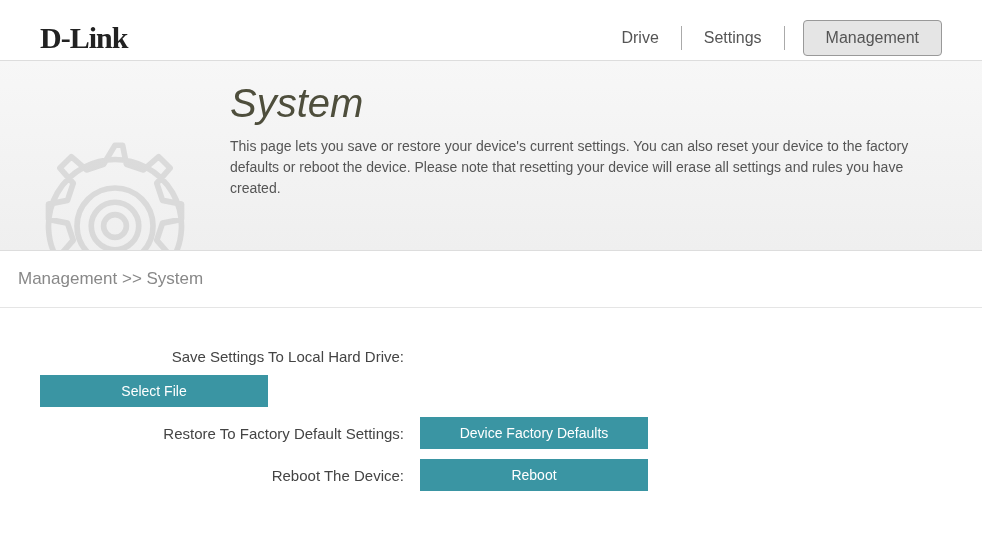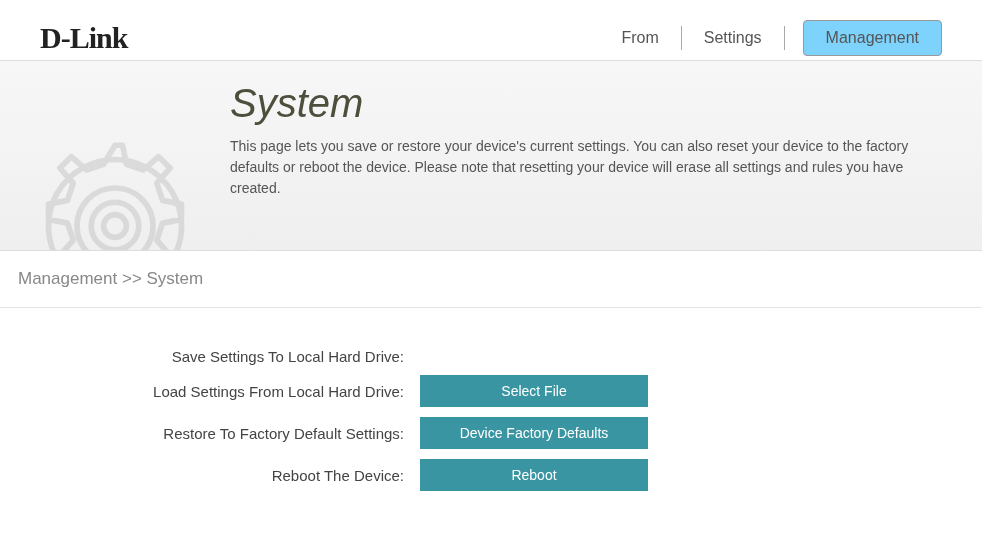--- a/index.html
+++ b/index.html
@@ -37,21 +37,21 @@
   font-size: 16px;
   color: #555;
   cursor: pointer;
 }
 .nav-divider {
   width: 1px;
   height: 24px;
   background: #aaa;
 }
 .nav-item.active {
-  background: #7dd3fc;
+  background: #e5e5e5;
   border: 1px solid #999;
   border-radius: 4px;
   color: #555;
   margin-left: 18px;
 }
 .hero {
   background: linear-gradient(to bottom, #f7f7f7, #efefef);
   border-bottom: 1px solid #ddd;
   padding: 20px 40px 30px 40px;
   position: relative;
@@ -113,21 +113,21 @@
   cursor: pointer;
   border: none;
 }
 </style>
 </head>
 <body>
 
 <div class="header">
   <div class="logo">D-Link</div>
   <div class="nav">
-    <div class="nav-item">From</div>
+    <div class="nav-item">Drive</div>
     <div class="nav-divider"></div>
     <div class="nav-item">Settings</div>
     <div class="nav-divider"></div>
     <div class="nav-item active">Management</div>
   </div>
 </div>
 
 <div class="hero">
   <svg class="hero-gear" viewBox="0 0 200 200">
     <g fill="none" stroke="#b8b8b8" stroke-width="6">
@@ -144,21 +144,20 @@
   </div>
 </div>
 
 <div class="breadcrumb">Management &gt;&gt; System</div>
 
 <div class="settings">
   <div class="setting-row">
     <div class="setting-label">Save Settings To Local Hard Drive:</div>
   </div>
   <div class="setting-row">
-    <div class="setting-label">Load Settings From Local Hard Drive:</div>
     <button class="setting-button">Select File</button>
   </div>
   <div class="setting-row">
     <div class="setting-label">Restore To Factory Default Settings:</div>
     <button class="setting-button">Device Factory Defaults</button>
   </div>
   <div class="setting-row">
     <div class="setting-label">Reboot The Device:</div>
     <button class="setting-button">Reboot</button>
   </div>

